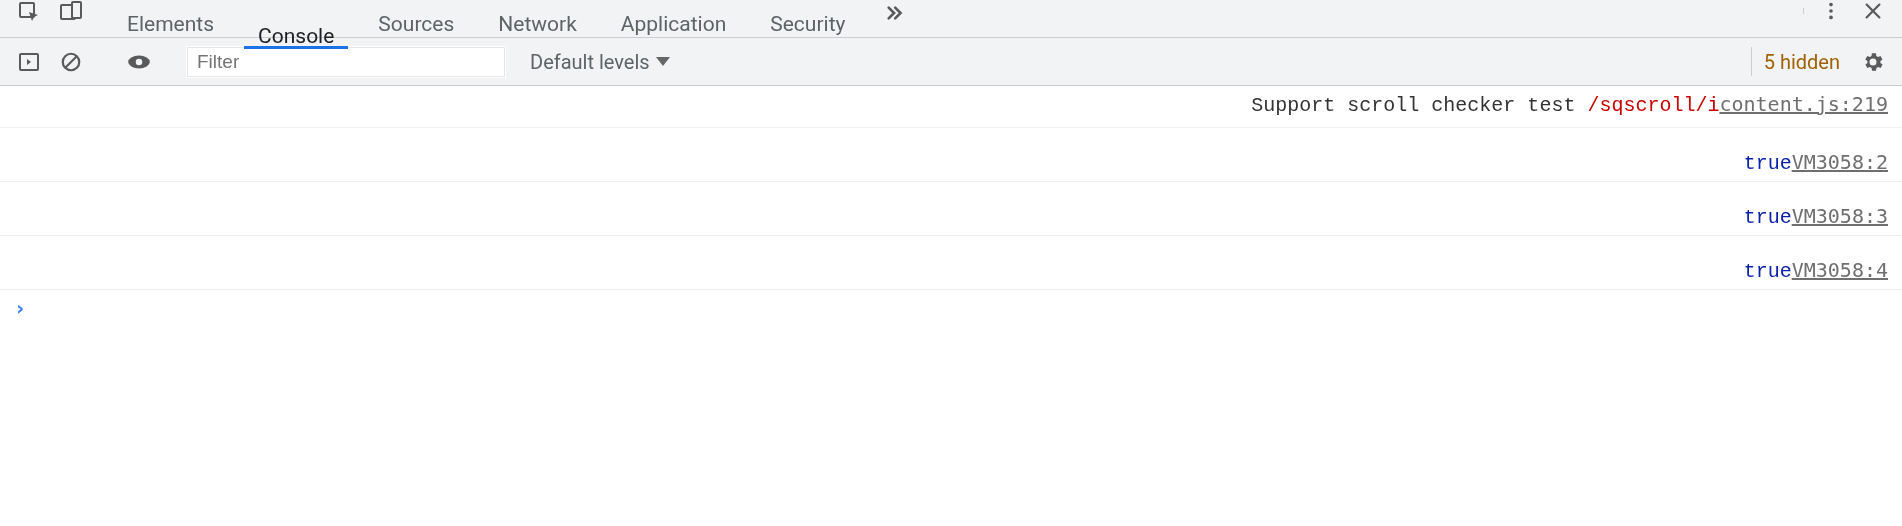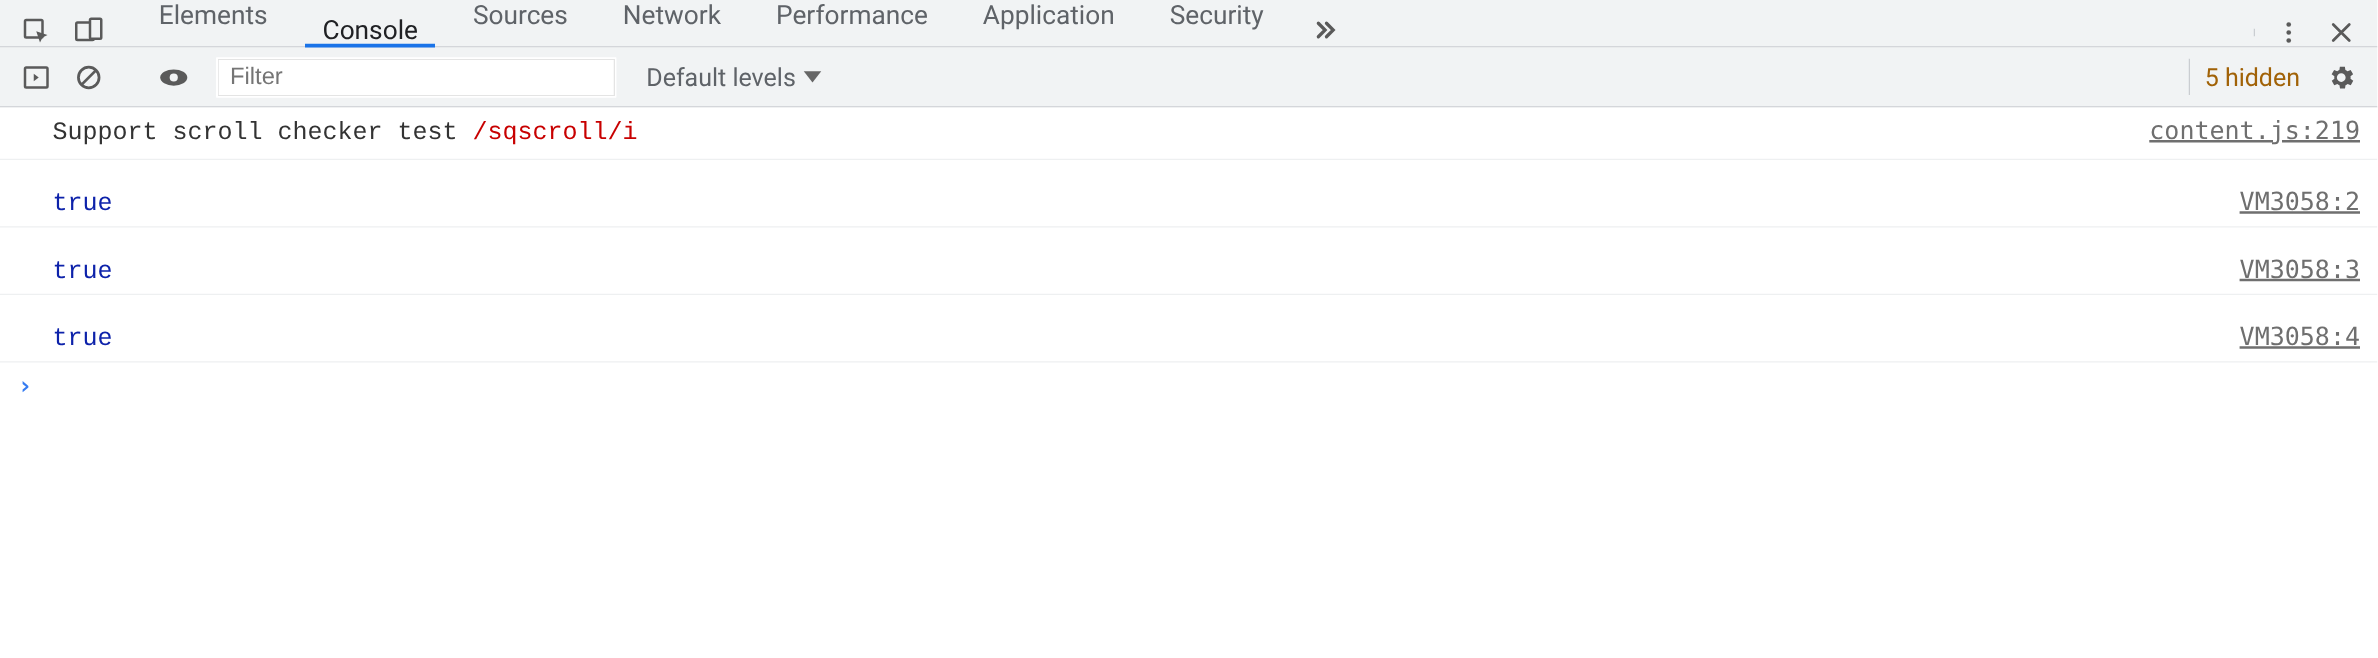--- a/index.html
+++ b/index.html
@@ -17,26 +17,26 @@
   * { box-sizing: border-box; }
   html, body {
     margin: 0; padding: 0;
     width: 1902px; height: 526px;
     font-family: "Segoe UI", Roboto, Arial, sans-serif;
     font-size: 18px;
     color: var(--text);
     background: var(--bg);
     overflow: hidden;
   }
-  .mono { font-family: Consolas, Menlo, "Courier New", monospace; }
+  .mono { font-family: Consolas, Menlo, "Courier New", monospace; text-align: right; }
 
   
   .tabs-bar {
     display: flex;
-    align-items: flex-end;
+    align-items: flex-start;
     height: 38px;
     background: var(--toolbar-bg);
     border-bottom: 1px solid var(--border);
     padding: 0 8px;
   }
   .tabs-bar .icon-btn,
   .toolbar .icon-btn {
     display: flex; align-items: center; justify-content: center;
     width: 42px;
     color: #5a5a5a;
@@ -100,20 +100,21 @@
   .filter-input {
     height: 32px;
     width: 320px;
     border: 1px solid #ffffff;
     background: #ffffff;
     padding: 2px 10px;
     font-size: 19px;
     color: #333;
     outline: none;
     box-shadow: inset 0 0 0 1px #e4e4e4;
+    margin-left: 13px;
   }
   .levels {
     display: flex; align-items: center;
     gap: 6px;
     padding: 0 24px;
     cursor: pointer;
   }
   .toolbar .spacer { flex: 1; }
   .hidden-count {
     color: #a16207;
@@ -187,21 +188,20 @@
     </svg>
   </div>
 
   <div class="vsep"></div>
 
   <div class="tabs">
     <div class="tab">Elements</div>
     <div class="tab active">Console</div>
     <div class="tab">Sources</div>
     <div class="tab">Network</div>
-    <div class="tab">Performance</div>
     <div class="tab">Application</div>
     <div class="tab">Security</div>
   </div>
 
   <div class="icon-btn" style="width:52px;">
     <svg width="26" height="26" viewBox="0 0 24 24" fill="none" stroke="#5a5a5a" stroke-width="2.4" stroke-linecap="round">
       <path d="M8 7 L13 12 L8 17"></path>
         <path d="M14 7 L19 12 L14 17"></path>
     </svg>
   </div>

